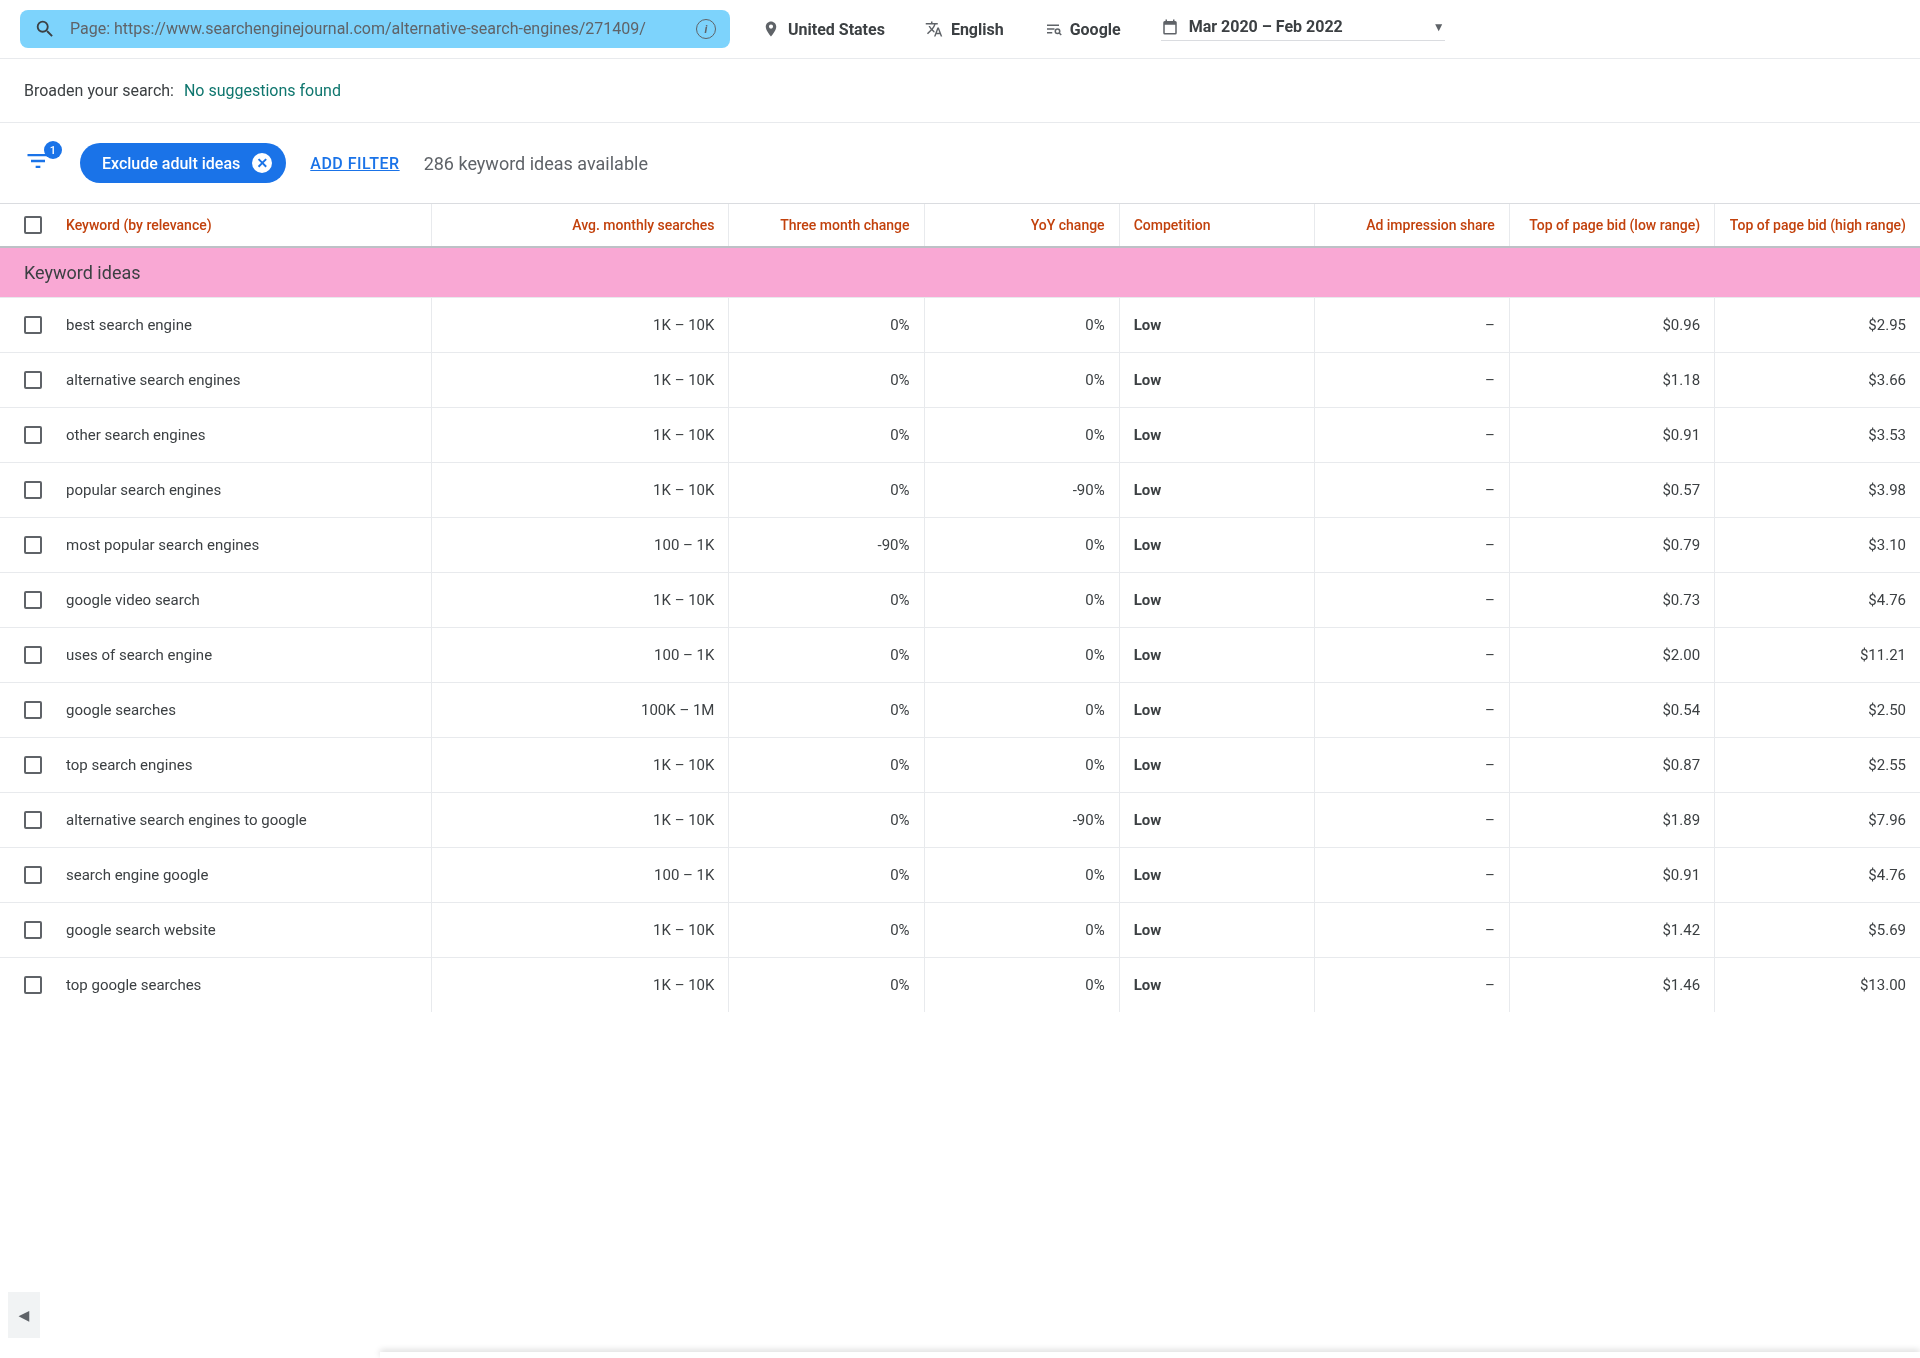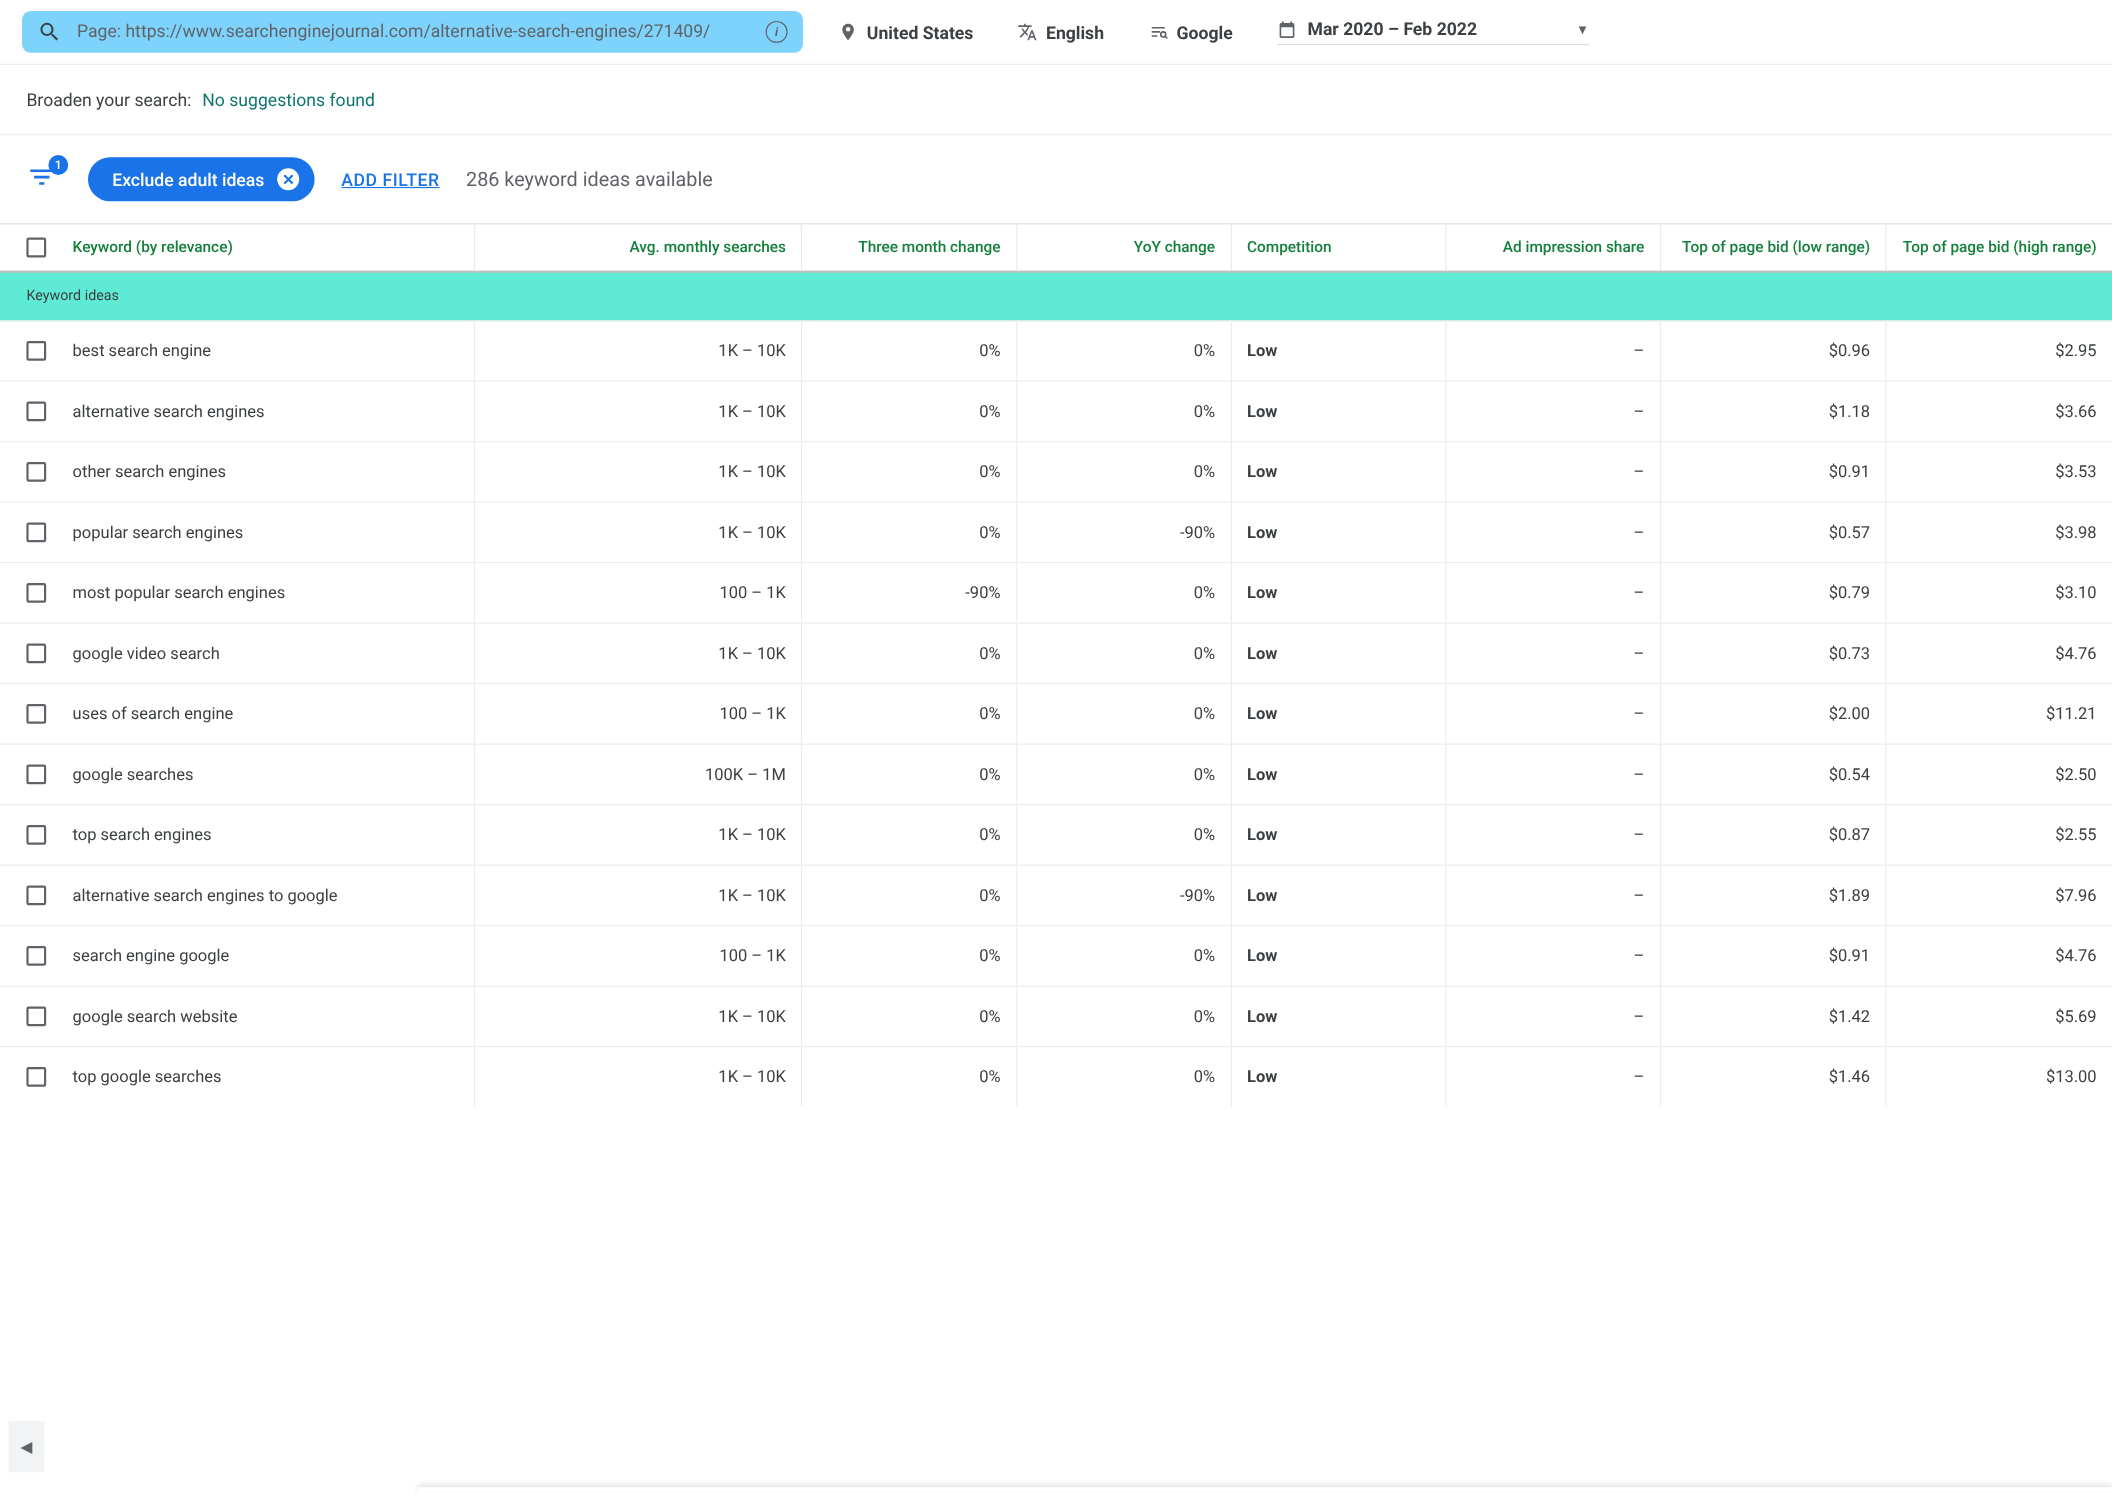--- a/index.html
+++ b/index.html
@@ -147,42 +147,42 @@
   }
   table {
     width: 100%;
     border-collapse: collapse;
     table-layout: fixed;
   }
   thead th {
     text-align: right;
     font-weight: 500;
     font-size: 14px;
-    color: #15803d;
+    color: #c2410c;
     padding: 12px 14px;
     border-top: 1px solid #dadce0;
     border-bottom: 2px solid #bdc1c6;
     border-left: 1px solid #e8eaed;
     vertical-align: bottom;
     line-height: 1.3;
   }
   thead th:first-child { border-left: none; text-align: left; padding-left: 24px; }
   thead th.kw-col { text-align: left; }
   .col-kw { width: 420px; }
   .col-avg { width: 290px; }
   .col-3m { width: 190px; }
   .col-yoy { width: 190px; }
   .col-comp { width: 190px; text-align: left !important; }
   .col-adimp { width: 190px; }
   .col-low { width: 200px; }
   .col-high { width: 200px; }
   .section-row td {
-    background: #5eead4;
+    background: #f9a8d4;
     padding: 14px 24px;
-    font-size: 13px;
+    font-size: 18px;
     color: #3c4043;
     border-bottom: 1px solid #e8eaed;
     margin-left: 29px;
   }
   tbody td {
     padding: 18px 14px;
     border-top: 1px solid #e8eaed;
     border-left: 1px solid #e8eaed;
     font-size: 15px;
     color: #3c4043;

